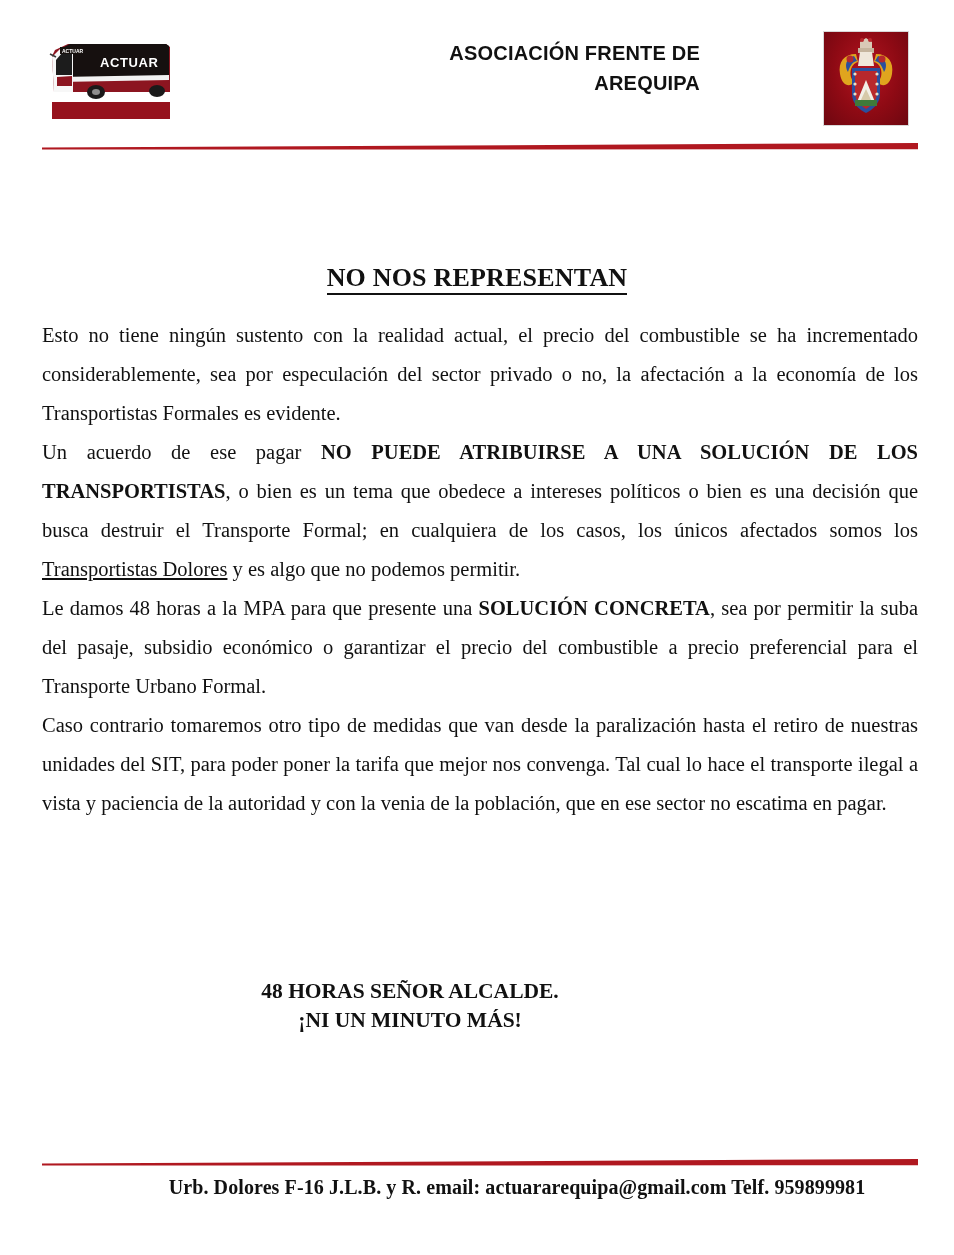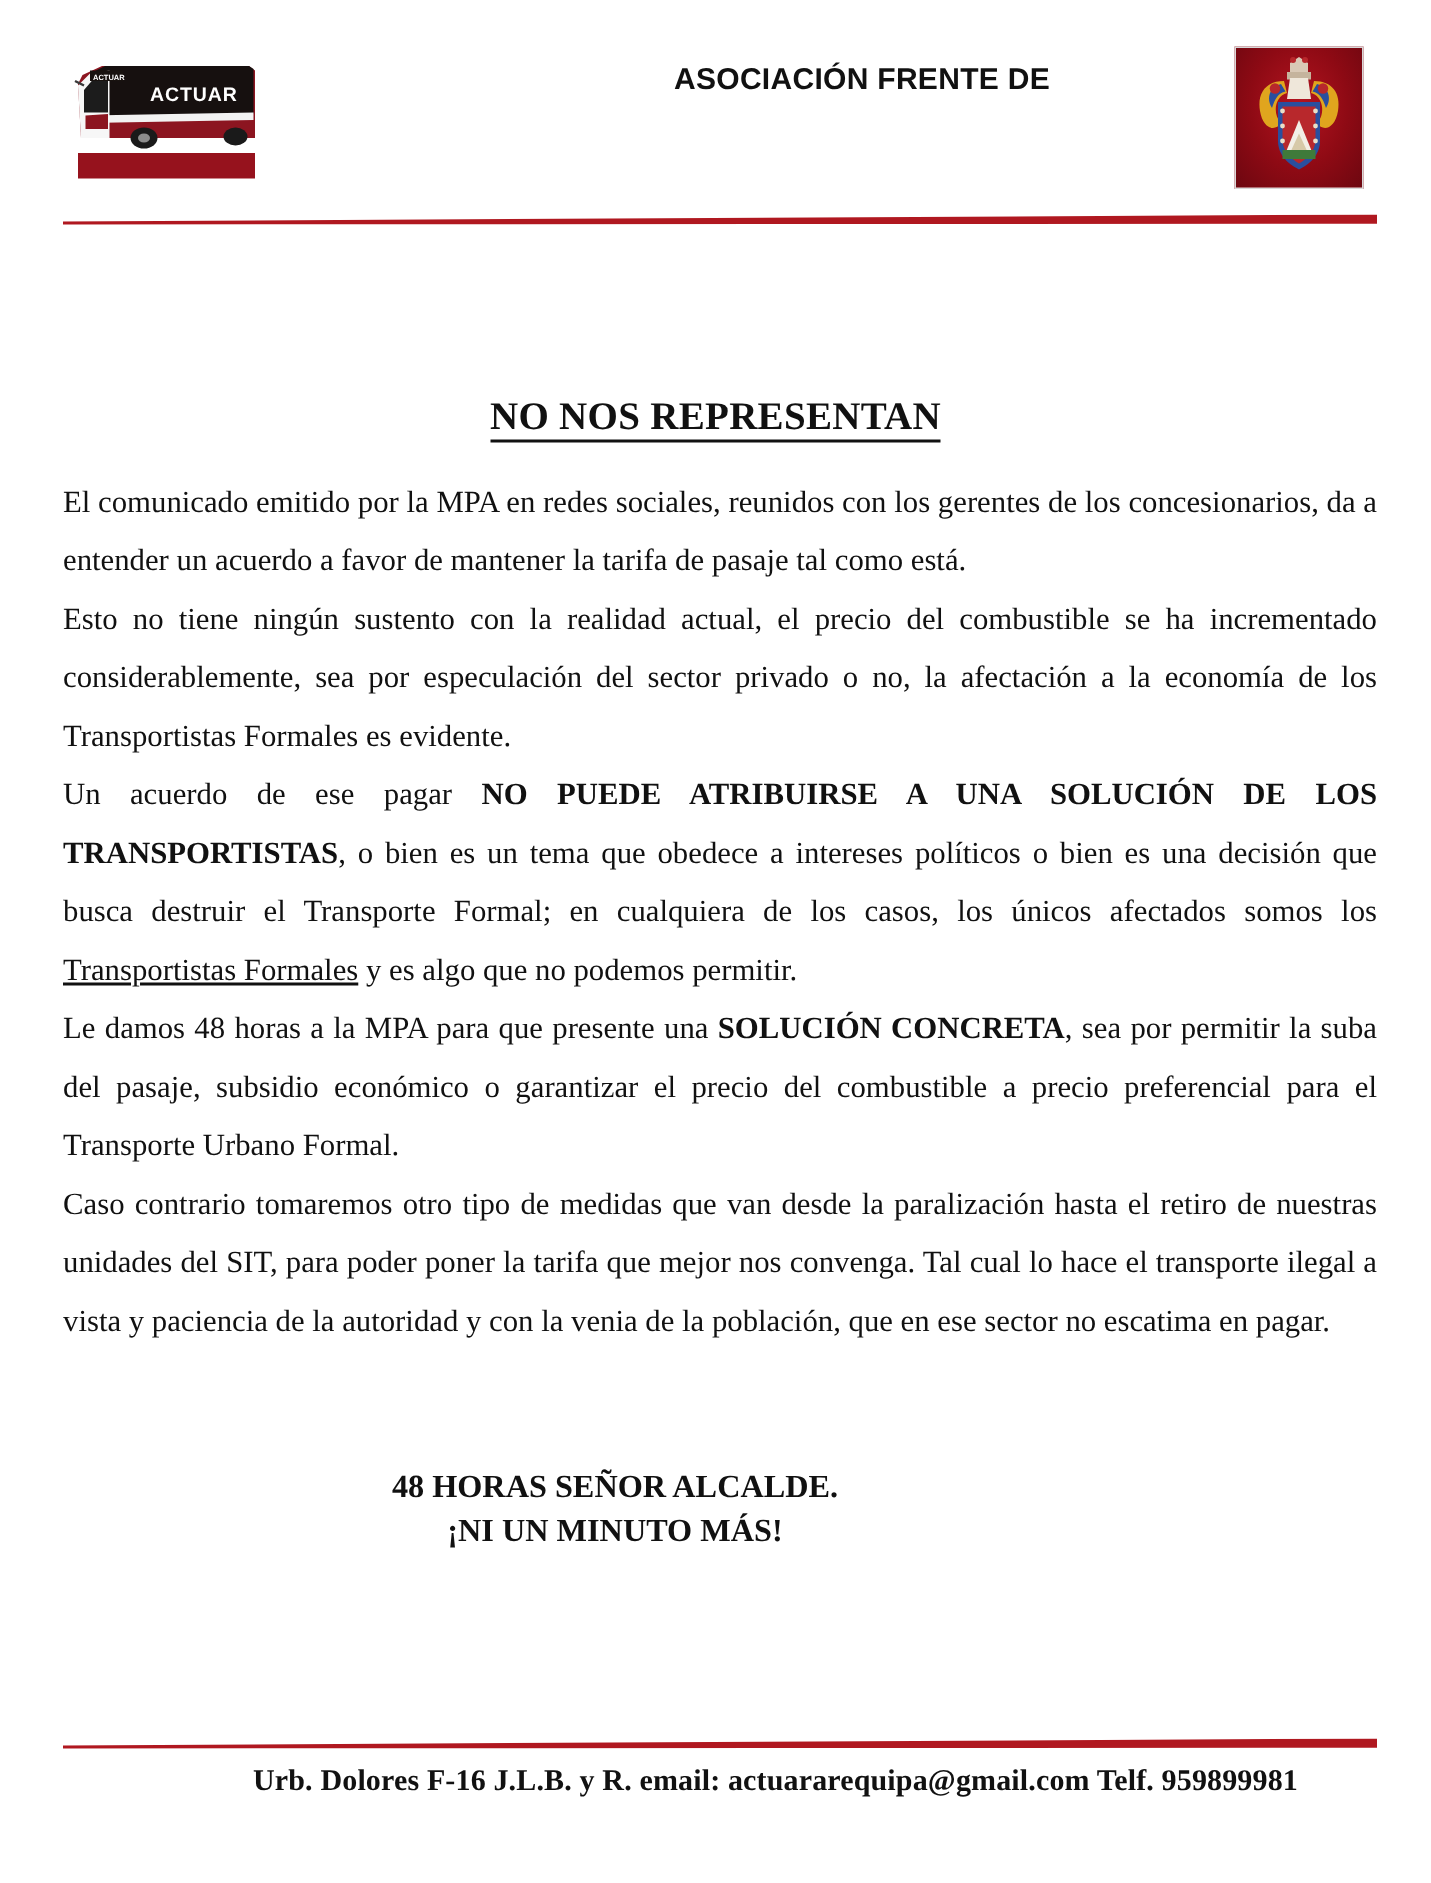--- a/index.html
+++ b/index.html
@@ -165,20 +165,21 @@
       <ellipse cx="119" cy="61" rx="8" ry="6" fill="#1a1a1a"></ellipse>
 
       <path d="M12 24 L18 27" stroke="#3a3a3a" stroke-width="1.6" fill="none"></path>
 
       <rect x="14" y="72" width="118" height="17" fill="#96121d"></rect>
     </svg>
   </div>
 
   <div class="org-title">
     <span class="tl">ASOCIACIÓN FRENTE DE</span>
+    <span class="tl">AREQUIPA</span>
   </div>
 
   <div class="logo-right">
     <svg viewBox="0 0 84 93" xmlns="http://www.w3.org/2000/svg">
 
       <path d="M36 10 L42 6 L48 10 L48 17 L36 17 Z" fill="#d9c9b6"></path>
       <path d="M34 16 L50 16 L50 21 L34 21 Z" fill="#c5b49d"></path>
       <circle cx="38" cy="8" r="2" fill="#b8282c"></circle>
       <circle cx="46" cy="8" r="2" fill="#b8282c"></circle>
 
@@ -213,30 +214,27 @@
   <svg viewBox="0 0 876 7" preserveAspectRatio="none" xmlns="http://www.w3.org/2000/svg">
     <polygon points="0,4.6 876,0 876,6.2 0,6.6" fill="#b01820"></polygon>
   </svg>
 </div>
 
 <div class="doc-title">
   <span>NO NOS REPRESENTAN</span>
 </div>
 
 <div class="content">
-  <p class="para">
-    <span>El comunicado emitido por la MPA en redes sociales, reunidos con los gerentes de los concesionarios, da a entender un acuerdo a favor de mantener la tarifa de pasaje tal como está.</span>
-  </p>
 
   <p class="para">
     <span>Esto no tiene ningún sustento con la realidad actual, el precio del combustible se ha incrementado considerablemente, sea por especulación del sector privado o no, la afectación a la economía de los Transportistas Formales es evidente.</span>
   </p>
 
   <p class="para">
-    <span>Un acuerdo de ese pagar </span><b>NO PUEDE ATRIBUIRSE A UNA SOLUCIÓN DE LOS TRANSPORTISTAS</b><span>, o bien es un tema que obedece a intereses políticos o bien es una decisión que busca destruir el Transporte Formal; en cualquiera de los casos, los únicos afectados somos los </span><u>Transportistas Formales</u><span> y es algo que no podemos permitir.</span>
+    <span>Un acuerdo de ese pagar </span><b>NO PUEDE ATRIBUIRSE A UNA SOLUCIÓN DE LOS TRANSPORTISTAS</b><span>, o bien es un tema que obedece a intereses políticos o bien es una decisión que busca destruir el Transporte Formal; en cualquiera de los casos, los únicos afectados somos los </span><u>Transportistas Dolores</u><span> y es algo que no podemos permitir.</span>
   </p>
 
   <p class="para">
     <span>Le damos 48 horas a la MPA para que presente una </span><b>SOLUCIÓN CONCRETA</b><span>, sea por permitir la suba del pasaje, subsidio económico o garantizar el precio del combustible a precio preferencial para el Transporte Urbano Formal.</span>
   </p>
 
   <p class="para">
     <span>Caso contrario tomaremos otro tipo de medidas que van desde la paralización hasta el retiro de nuestras unidades del SIT, para poder poner la tarifa que mejor nos convenga. Tal cual lo hace el transporte ilegal a vista y paciencia de la autoridad y con la venia de la población, que en ese sector no escatima en pagar.</span>
   </p>
 </div>

